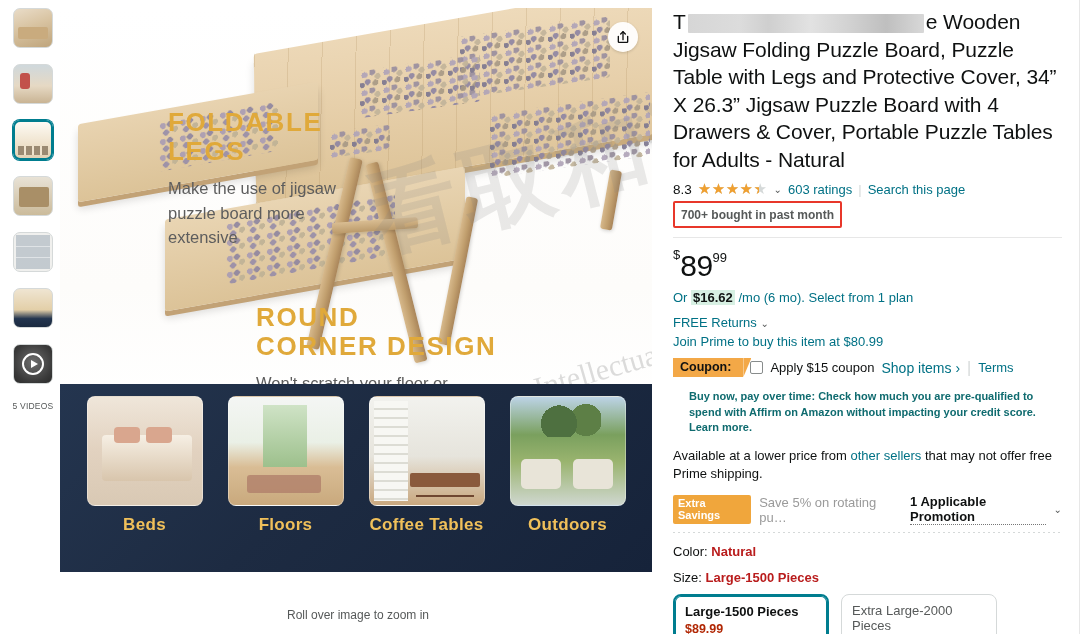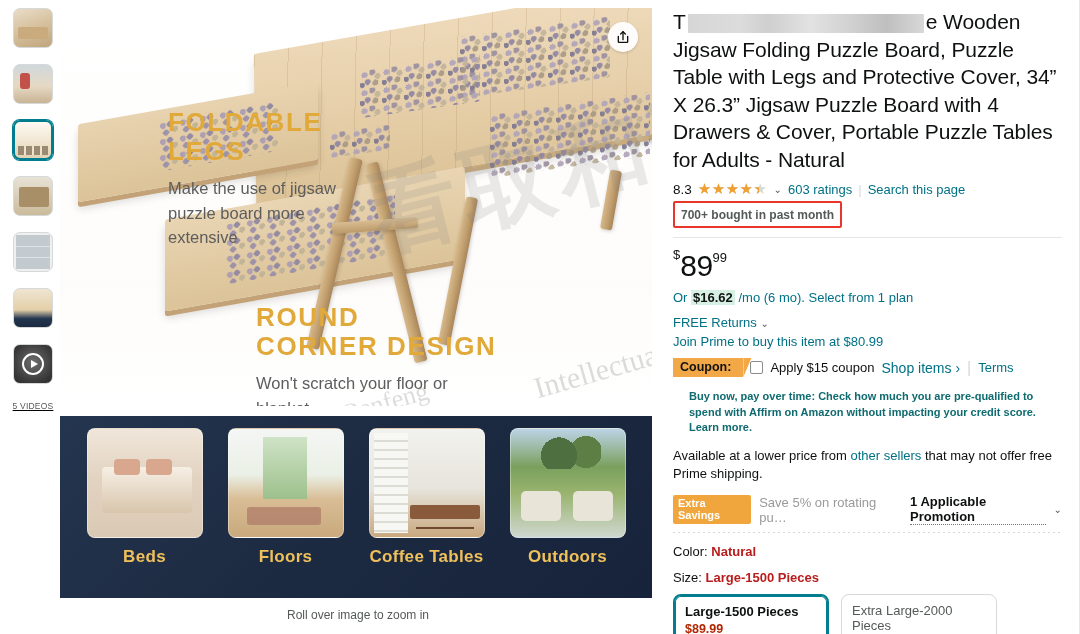--- a/index.html
+++ b/index.html
@@ -7,21 +7,21 @@
     width: 1080px; height: 634px;
     background: #ffffff;
     font-family: "Liberation Sans", sans-serif;
     overflow: hidden;
   }
   .page { position: relative; width: 1080px; height: 634px; display: flex; }
 
   
   .thumb-rail {
     width: 58px; padding: 8px 0 0 8px;
-    display: flex; flex-direction: column; align-items: center; gap: 16px; text-decoration: underline;
+    display: flex; flex-direction: column; align-items: center; gap: 16px;
   }
   .thumb {
     width: 40px; height: 40px; border-radius: 7px;
     border: 1px solid #d5d9d9; overflow: hidden;
     position: relative; background: #f4efe7; flex: none;
   }
   .thumb.selected { border: 2px solid #007d8f; box-shadow: 0 0 0 1px #007d8f; }
   .thumb-inner { position: absolute; inset: 0; }
 
   
@@ -190,21 +190,21 @@
     position: absolute; right: 14px; top: 14px;
     width: 30px; height: 30px; border-radius: 50%;
     background: rgba(255,255,255,.93);
     display: flex; align-items: center; justify-content: center;
     box-shadow: 0 1px 3px rgba(0,0,0,.16);
     cursor: pointer;
   }
 
   
   .usecase {
-    position: absolute; left: 0; right: 0; top: 408px; height: 188px;
+    position: absolute; left: 0; right: 0; top: 376px; height: 188px;
     background: linear-gradient(135deg,#24354f 0%, #1d2b42 45%, #16233a 100%);
     padding: 12px 14px 8px;
     display: flex; justify-content: space-around; align-items: flex-start;
   }
   .uc-item { width: 128px; display: flex; flex-direction: column; align-items: center; }
   .uc-photo {
     width: 116px; height: 110px; border-radius: 8px; overflow: hidden;
     background: #ddd; position: relative; border: 1px solid rgba(255,255,255,.35);
   }
   .uc-label {

